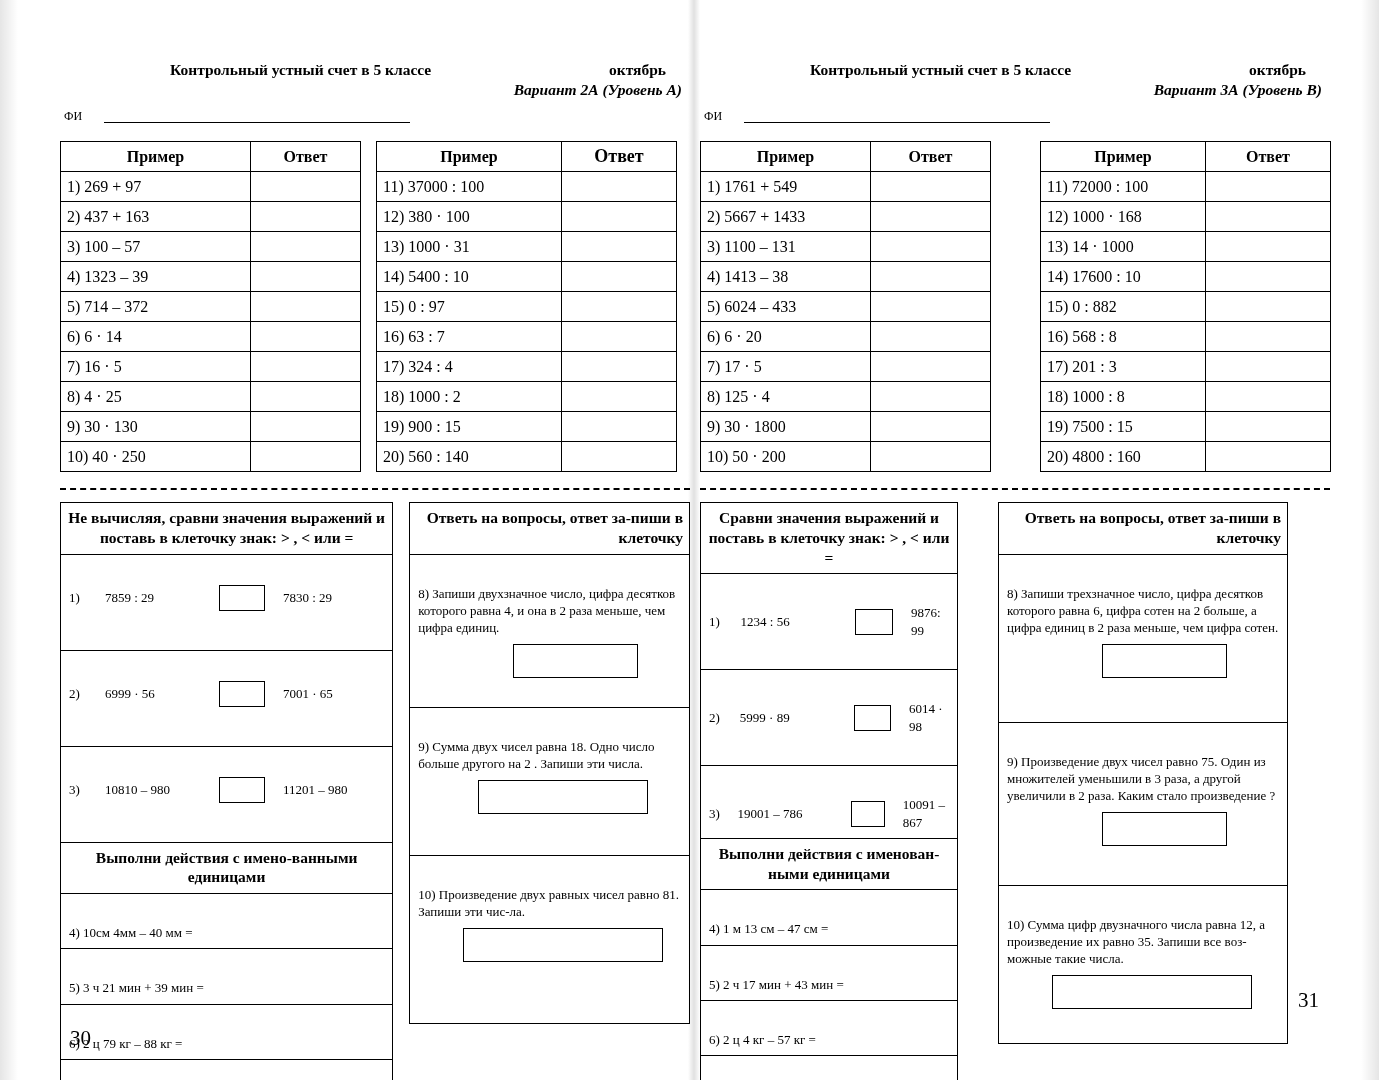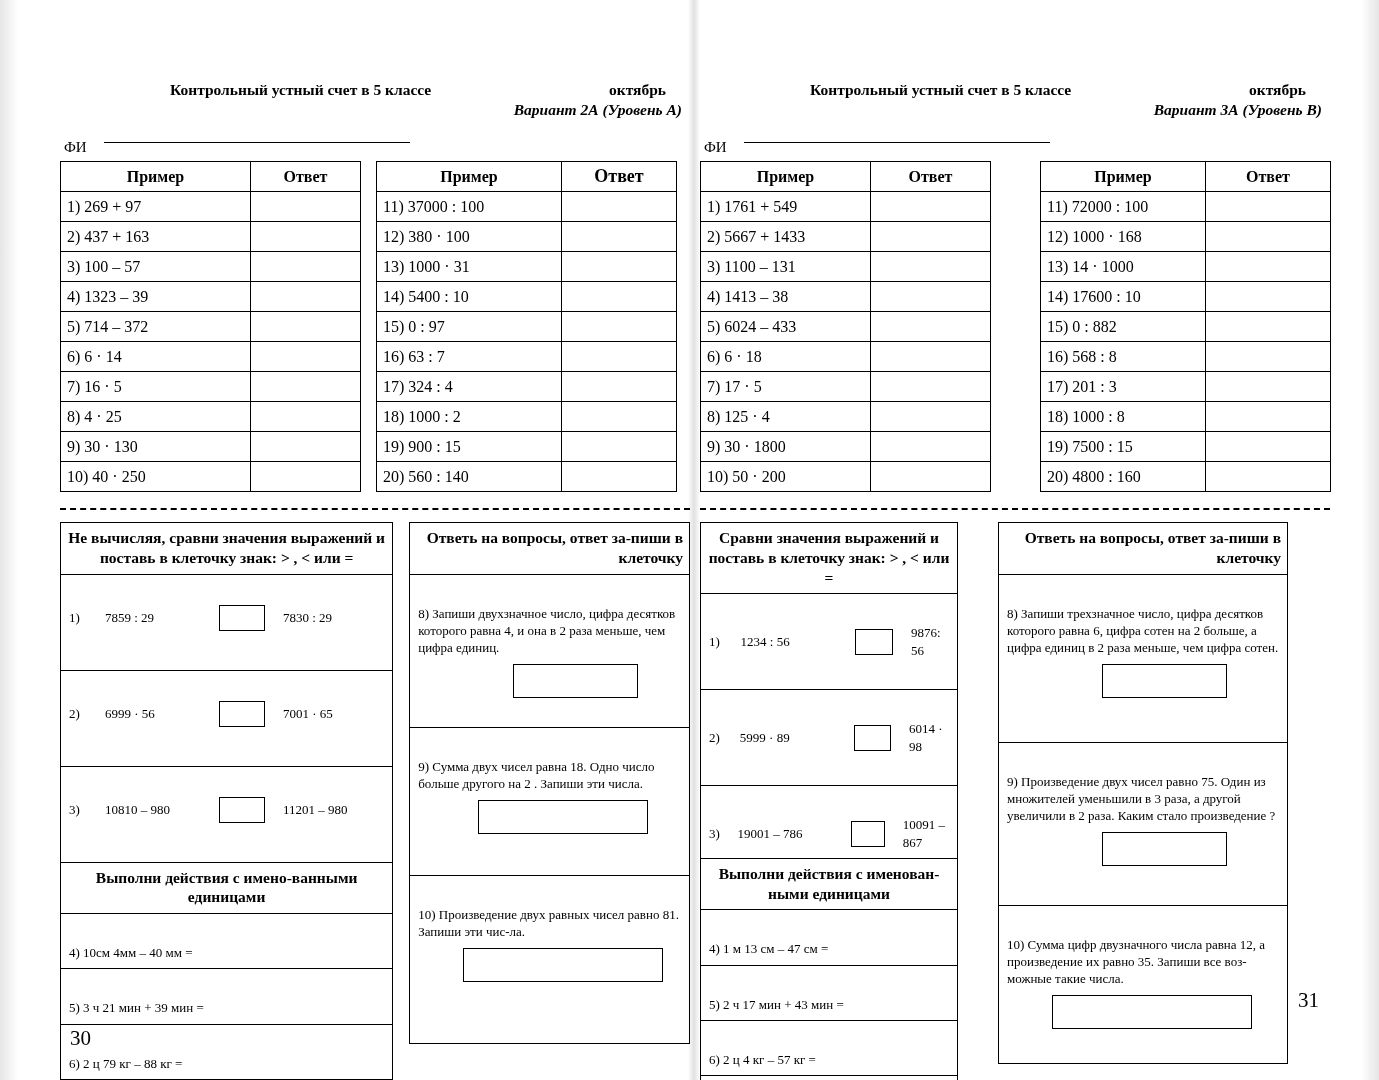--- a/index.html
+++ b/index.html
@@ -42,21 +42,20 @@
     pointer-events: none;
   }
 
   .sheet { position: absolute; }
   .sheet-left  { left: 60px;  top: 55px; width: 630px; }
   .sheet-right { left: 700px; top: 55px; width: 630px; }
 
   .head-row {
     position: relative;
     height: 46px;
-    margin-top: 20px;
   }
   .head-title {
     font-weight: bold;
     font-size: 15.5px;
     position: absolute;
     left: 110px;
     top: 6px;
     white-space: nowrap;
   }
   .head-month {
@@ -76,22 +75,22 @@
   }
 
   .fi-row {
     position: relative;
     height: 30px;
     margin-top: 2px;
   }
   .fi-label {
     position: absolute;
     left: 4px;
-    top: 16px;
-    font-size: 15px;
+    top: 6px;
+    font-size: 12px;
   }
   .fi-line {
     position: absolute;
     left: 44px;
     right: 280px;
     top: 19px;
     border-bottom: 1.6px solid #000;
   }
 
   
@@ -423,21 +422,21 @@
               </tr>
           <tr>
                 <td>4)   1413 – 38</td>
                 <td class="cell-ans"></td>
               </tr>
           <tr>
                 <td>5)   6024 – 433</td>
                 <td class="cell-ans"></td>
               </tr>
           <tr>
-                <td>6)   6 · 18</td>
+                <td>6)   6 · 20</td>
                 <td class="cell-ans"></td>
               </tr>
           <tr>
                 <td>7) 17 · 5</td>
                 <td class="cell-ans"></td>
               </tr>
           <tr>
                 <td>8) 125 · 4</td>
                 <td class="cell-ans"></td>
               </tr>
@@ -512,21 +511,21 @@
 
     <div class="boxwrap">
       <div style="width:258px">
         <div class="box">
           <div class="box-hdr">Сравни значения выражений и поставь в клеточку знак:  &gt;  ,  &lt;   или   =</div>
           <div class="item tall">
             <div class="cmp-row">
               <span class="cmp-idx">1)</span>
               <span class="cmp-l">1234 : 56</span>
               <span class="answerbox"></span>
-              <span>9876: 56</span>
+              <span>9876: 99</span>
             </div>
           </div>
           <div class="item tall">
             <div class="cmp-row">
               <span class="cmp-idx">2)</span>
               <span class="cmp-l">5999 · 89</span>
               <span class="answerbox"></span>
               <span>6014 · 98</span>
             </div>
           </div>

